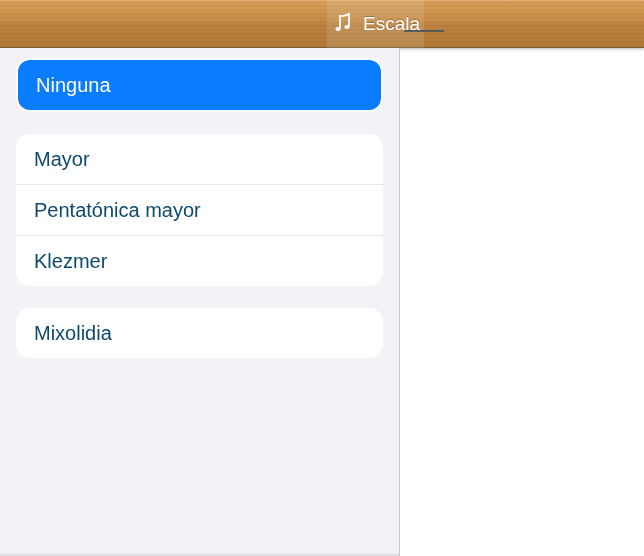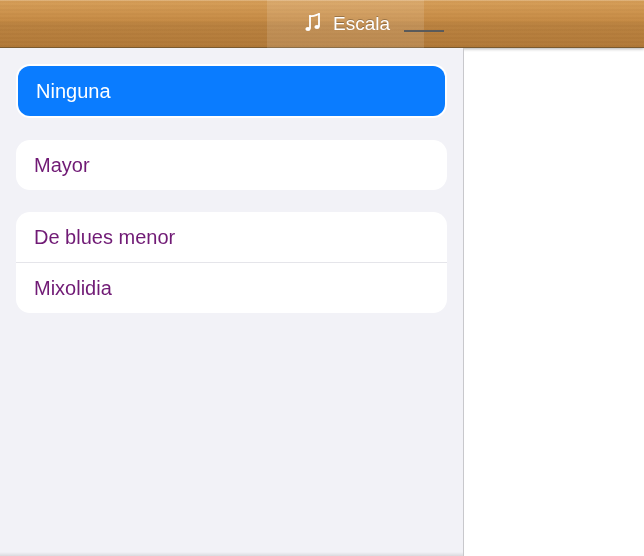--- a/index.html
+++ b/index.html
@@ -34,21 +34,21 @@
       );
     }
     .escala-button {
       position: absolute;
       right: 220px;
       top: 0;
       height: 48px;
       display: flex;
       align-items: center;
       gap: 8px;
-      padding: 0 34px;
+      padding: 0 4px;
       background: rgba(255,255,255,0.12);
       cursor: pointer;
       color: #fff;
       font-size: 19px;
       font-weight: 400;
       text-shadow: 0 -1px 0 rgba(0,0,0,0.25);
     }
     .escala-button .icon svg {
       display: block;
     }
@@ -57,37 +57,37 @@
       top: 30px;
       right: 200px;
       width: 40px;
       height: 2px;
       background: #5a5a5a;
     }
     .panel {
       position: absolute;
       left: 0;
       top: 48px;
-      width: 464px;
+      width: 400px;
       bottom: 0;
       background: #f2f2f7;
       border-right: 1px solid #c8c8cc;
-      padding: 16px 16px;
+      padding: 10px 16px;
       overflow: hidden;
     }
     .group {
       background: #fff;
       border-radius: 14px;
       overflow: hidden;
       margin-bottom: 22px;
     }
     .row {
       padding: 12px 18px;
       font-size: 20px;
-      color: #701a75;
+      color: #0c4a6e;
       border-bottom: 1px solid #e5e5ea;
       cursor: pointer;
       line-height: 1.3;
     }
     .row:last-child {
       border-bottom: none;
     }
     .row.selected {
       background: #0a7cff;
       color: #fff;
@@ -136,25 +136,28 @@
   <div class="group first">
     <div class="row selected">
       <span>Ninguna</span>
     </div>
   </div>
 
   <div class="group">
     <div class="row">
       <span>Mayor</span>
     </div>
+    <div class="row">
+      <span>Pentatónica mayor</span>
+    </div>
+    <div class="row">
+      <span>Klezmer</span>
+    </div>
   </div>
 
   <div class="group">
-    <div class="row">
-      <span>De blues menor</span>
-    </div>
     <div class="row">
       <span>Mixolidia</span>
     </div>
   </div>
 
   <div class="shadow-bottom"></div>
 </div>
 
 </body></html>

